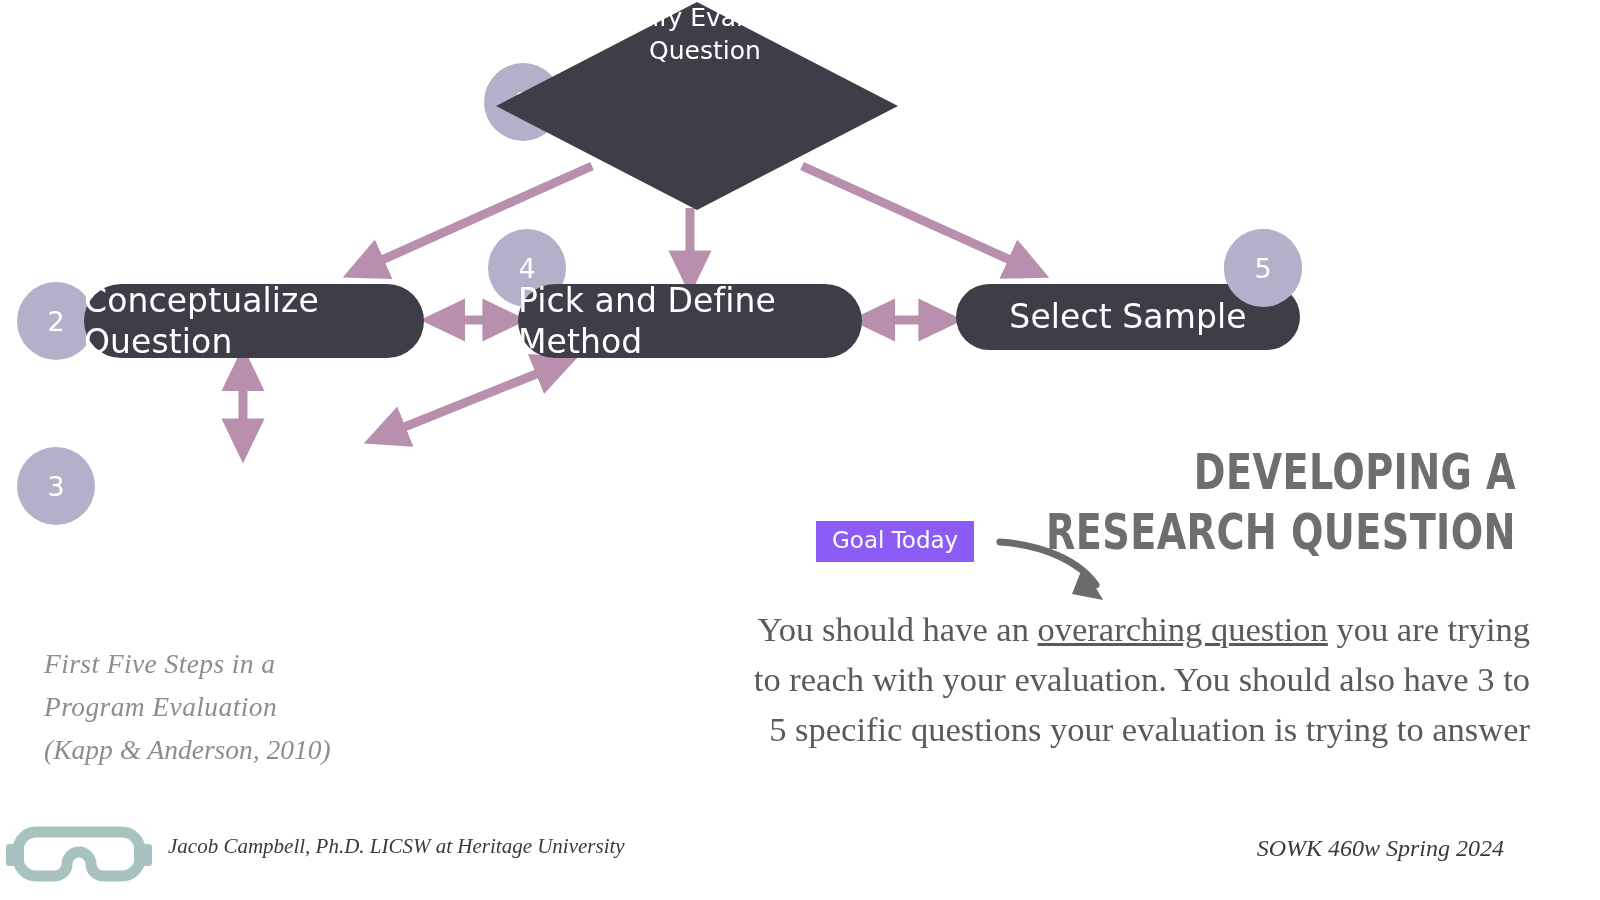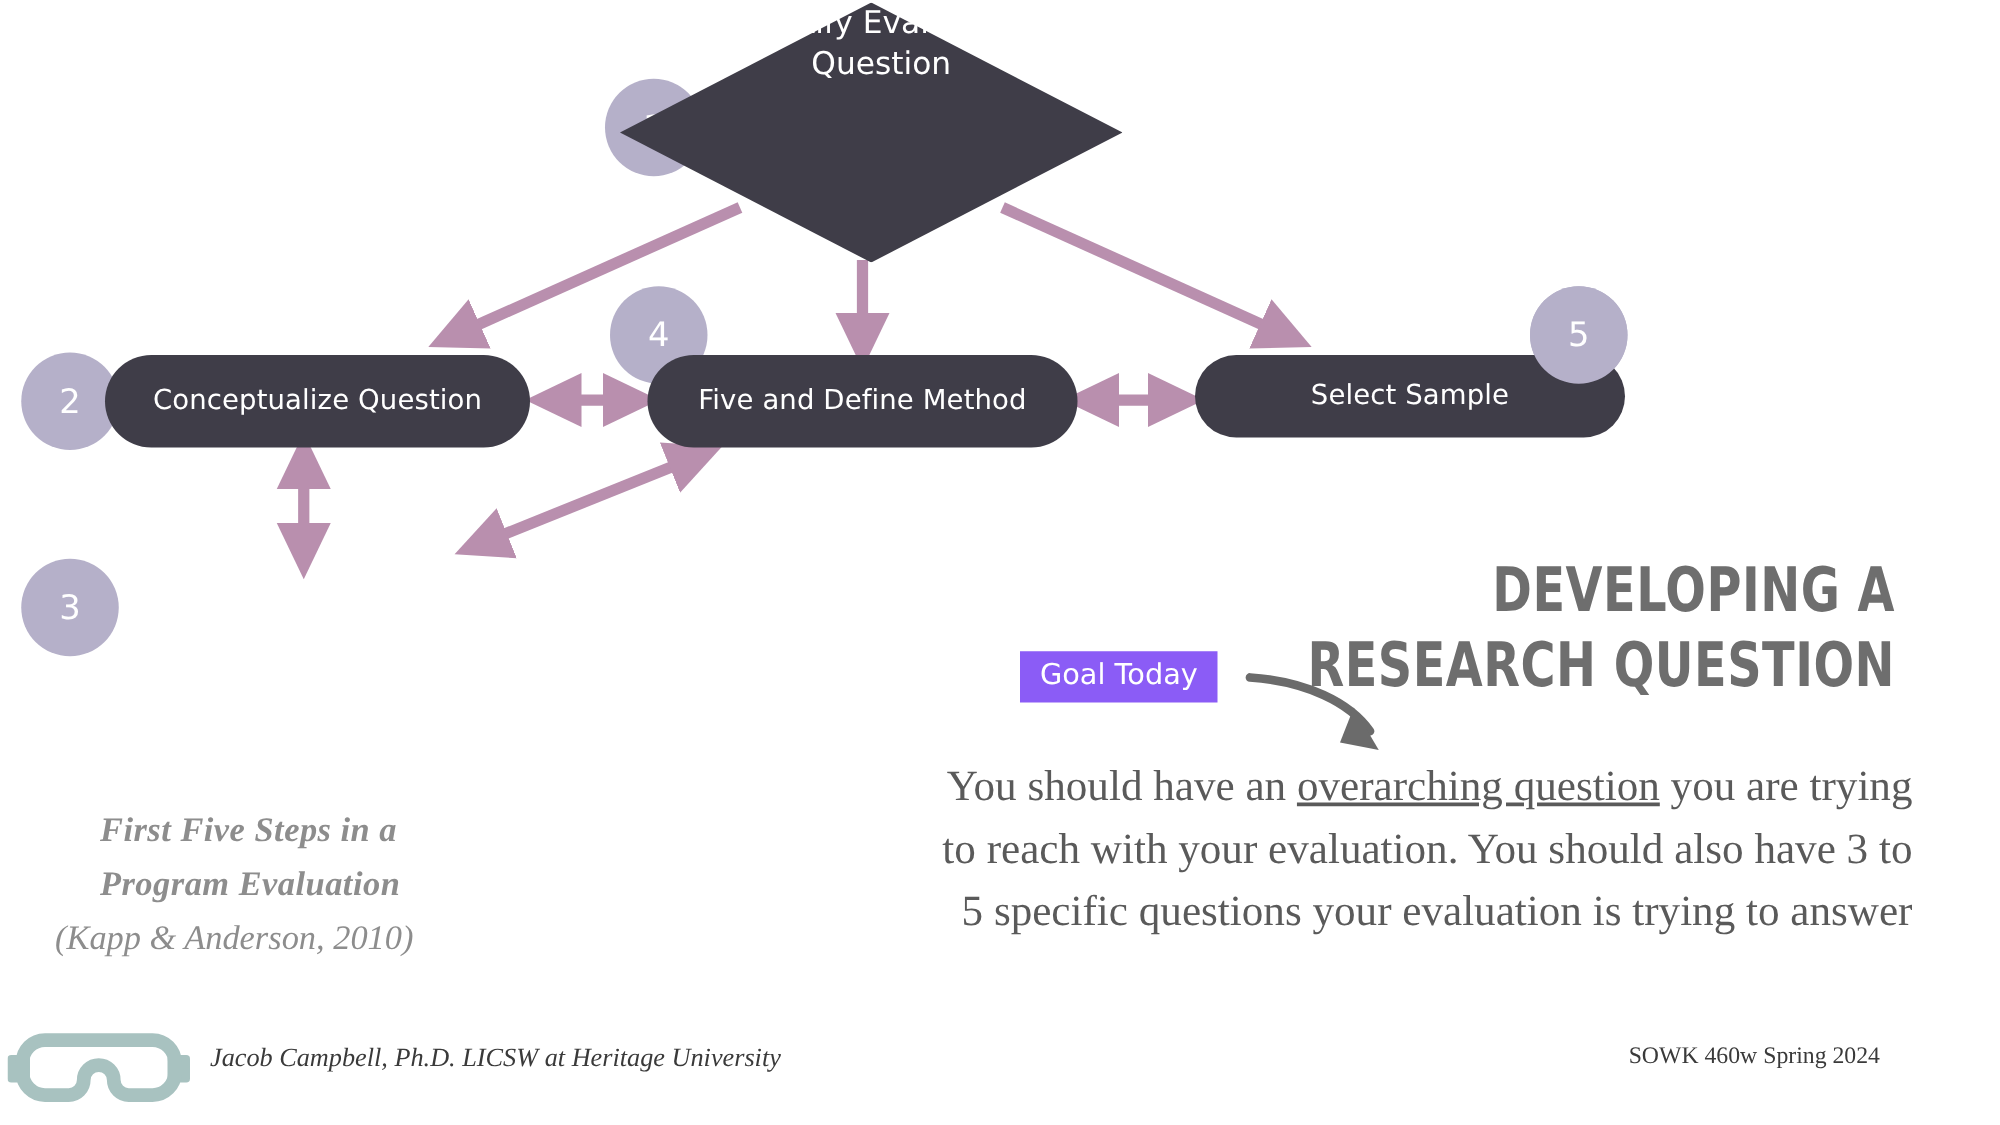--- a/index.html
+++ b/index.html
@@ -26,23 +26,23 @@
   }
 
   .node-shape {
     position: absolute;
     background: #3f3d48;
     display: flex;
     align-items: center;
     justify-content: center;
     color: #ffffff;
     font-family: "DejaVu Sans", sans-serif;
-    font-size: 22px;
+    font-size: 33px;
     line-height: 1.25;
-    text-align: right;
+    text-align: left;
     letter-spacing: 0.1px;
   }
   .node-pill {
     border-radius: 40px;
   }
   .diamond-wrap {
     position: absolute;
     left: 496px;
     top: 2px;
     width: 402px;
@@ -143,43 +143,43 @@
     left: 44px;
     top: 642px;
     width: 420px;
     color: #8d8d8d;
     font-family: "Liberation Serif", "DejaVu Serif", serif;
     font-style: italic;
     font-size: 27.5px;
     line-height: 43px;
   }
   #source-caption .caption-title {
-    font-weight: bold;
+    font-weight: normal;
     letter-spacing: 0.4px;
-    margin-left: 36px;
   }
 
   
   #footer-left {
     position: absolute;
     left: 168px;
     top: 834px;
     color: #3a3a3a;
     font-family: "Liberation Serif", "DejaVu Serif", serif;
     font-style: italic;
     font-size: 21px;
     line-height: 1.2;
   }
   #footer-right {
     position: absolute;
     right: 96px;
     top: 834px;
     color: #3a3a3a;
     font-family: "Liberation Serif", "DejaVu Serif", serif;
-    font-size: 19px;
+    font-style: italic;
+    font-size: 24px;
     line-height: 1.2;
   }
   #goggles-logo {
     position: absolute;
     left: 6px;
     top: 818px;
     width: 146px;
     height: 72px;
   }
 </style>
@@ -236,21 +236,21 @@
       </span>
     </div>
   </div>
 
   <div class="node-shape node-pill node-z" style="left:84px; top:284px; width:340px; height:74px;">
     <span>Conceptualize Question</span>
   </div>
 
 
   <div class="node-shape node-pill node-z" style="left:518px; top:284px; width:344px; height:74px;">
-    <span>Five and Define Method</span>
+    <span>Pick and Define Method</span>
   </div>
 
   <div class="node-shape node-pill node-z" style="left:956px; top:284px; width:344px; height:66px;">
     <span>Select Sample</span>
   </div>
 
   <div class="step-badge badge-front" style="left:1224px; top:229px;">5</div>
 
   <div id="slide-title">
     <div>DEVELOPING A</div>

